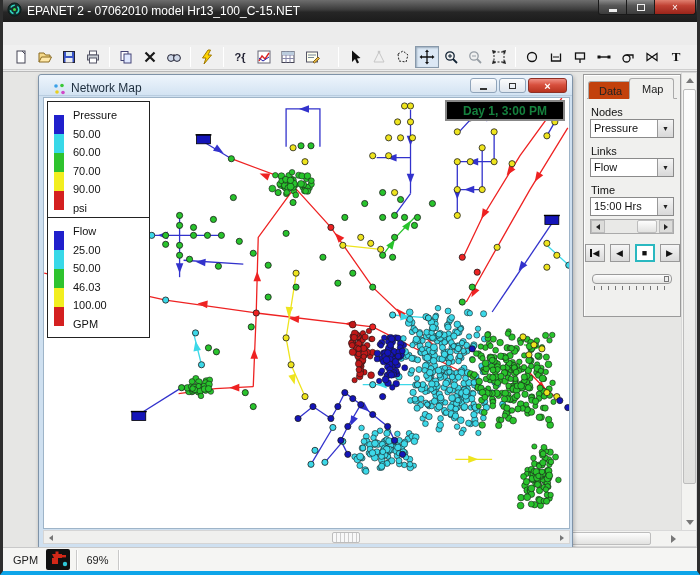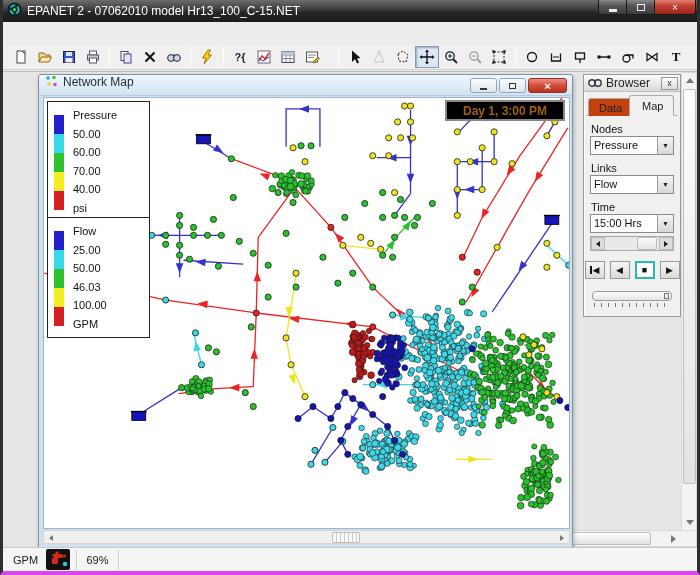--- a/index.html
+++ b/index.html
@@ -1,18 +1,18 @@
 <!DOCTYPE html>
 <html><head>
 <meta charset="utf-8">
 <style>
   html,body{margin:0;padding:0;background:#555;}
   *{box-sizing:border-box;font-family:"Liberation Sans","DejaVu Sans",sans-serif;}
   #win{position:relative;width:700px;height:575px;background:#ececec;overflow:hidden;
-       border-left:3px solid #2e2e2e;border-right:3px solid #2e2e2e;border-bottom:4px solid #d946ef;}
+       border-left:3px solid #2e2e2e;border-right:3px solid #2e2e2e;border-bottom:4px solid #0ea5e9;}
   
   #titlebar{position:absolute;left:-3px;top:0;width:700px;height:22px;
     background:linear-gradient(#6d6d6d,#3a3a3a 45%,#262626 55%,#1c1c1c);
     display:flex;align-items:center;color:#fff;font-size:12px;}
   #titlebar .appicon{margin:0 5px 0 7px;}
   .capbtns{position:absolute;right:4px;top:0;display:flex;}
   .capbtn{height:15px;border:1px solid #1a1a1a;border-top:none;
     background:linear-gradient(#8a8a8a,#565656 40%,#3c3c3c);display:flex;align-items:center;justify-content:center;
     color:#fff;font-size:10px;}
   .capbtn.minb{width:29px;border-radius:0 0 0 3px;}
@@ -37,41 +37,41 @@
   
   .sb{position:absolute;background:#f3f3f1;border:1px solid #d9d9d9;}
   .sb-thumb{position:absolute;background:linear-gradient(#fdfdfd,#e2e2e0);border:1px solid #bdbdbd;border-radius:2px;}
   .sb-arrow{position:absolute;display:flex;align-items:center;justify-content:center;}
   .tri{width:0;height:0;}
   
   #mapwin{position:absolute;left:35px;top:2px;width:535px;height:474px;
     background:#cfe0f0;border:1px solid #7f93a8;border-radius:3px 3px 0 0;box-shadow:1px 2px 4px rgba(0,0,0,.25);}
   #maptitle{position:absolute;left:0;top:0;right:0;height:21px;
     background:linear-gradient(#eef5fc,#d3e3f2);border-bottom:1px solid #b9cdE0;border-radius:3px 3px 0 0;
-    display:flex;align-items:flex-start;font-size:12px;color:#1c2c3c;padding-left:6px;}
+    display:flex;align-items:flex-end;font-size:12px;color:#1c2c3c;padding-left:14px;}
   #maptitle .dots{display:inline-block;width:13px;height:12px;margin-right:5px;position:relative;}
   .mapbtns{position:absolute;right:5px;top:3px;display:flex;gap:2px;}
   .mapbtn{height:15px;border:1px solid #90a4ba;border-radius:3px;
     background:linear-gradient(#fcfcfc,#dfe6ee);display:flex;align-items:center;justify-content:center;color:#333;}
   .mapbtn.w26{width:27px;}
   .mapbtn.closew{width:39px;background:linear-gradient(#f09084,#d8503e 45%,#b8331f);border-color:#8e3026;color:#fff;font-size:11px;font-weight:bold;}
   .mglyph-min{width:7px;height:2px;background:#333;margin-top:7px;}
   .mglyph-max{width:7px;height:6px;border:1px solid #333;}
   #mapclient{position:absolute;left:4px;top:22px;width:527px;height:432px;background:#fff;border:1px solid #9eb4c8;}
   #netmap{position:absolute;left:0;top:0;}
   
   .legend{position:absolute;background:#fff;border:1px solid #222;width:103px;padding:4px 0 4px 6px;z-index:5;}
   .legend-inner{display:flex;}
   .legend-bar{width:10px;display:flex;flex-direction:column;margin-top:9px;}
   .legend-bar span{height:19px;width:10px;}
   .legend-text{margin-left:9px;font-size:11px;color:#111;}
   .legend-text div{height:18.5px;line-height:18.5px;}
   
   #clock{position:absolute;right:4px;top:2px;width:120px;height:21px;background:#000;border:2px solid #888;
-    color:#a16207;font-size:12px;font-weight:bold;display:flex;align-items:center;justify-content:center;}
+    color:#15803d;font-size:12px;font-weight:bold;display:flex;align-items:center;justify-content:center;}
   
   #maphscroll{position:absolute;left:4px;bottom:3px;width:527px;height:14px;background:#f0f0ee;border:1px solid #d5d5d5;}
   
   #browser{position:absolute;left:580px;top:2px;width:98px;height:243px;background:#f0f0ee;
     border:1px solid #9a9a9a;box-shadow:1px 1px 0 #fff inset;font-size:11px;}
   #btitle{height:17px;display:flex;align-items:center;background:linear-gradient(#fbfbfb,#d9d9d7);
     border-bottom:1px solid #c0c0c0;padding:0 2px 0 4px;font-size:12px;color:#222;}
   #btitle .btxt{flex:1;margin-left:4px;}
   #bclose{width:17px;height:13px;border:1px solid #999;background:linear-gradient(#fdfdfd,#dcdcdc);
     display:flex;align-items:center;justify-content:center;font-size:9px;color:#333;}
@@ -1483,21 +1483,21 @@
               <span style="background: rgb(56, 216, 232);"></span>
               <span style="background: rgb(46, 195, 46);"></span>
               <span style="background: rgb(242, 238, 32);"></span>
               <span style="background: rgb(212, 32, 32);"></span>
             </div>
             <div class="legend-text">
               <div>Pressure</div>
               <div>50.00</div>
               <div>60.00</div>
               <div>70.00</div>
-              <div>40.00</div>
+              <div>90.00</div>
               <div>psi</div>
             </div>
           </div>
         </div>
 
         <div class="legend" style="left:3px;top:119px;">
           <div class="legend-inner">
             <div class="legend-bar">
               <span style="background: rgb(32, 32, 204);"></span>
               <span style="background: rgb(56, 216, 232);"></span>
@@ -1524,28 +1524,20 @@
             <span class="tri" style="border-top:3.5px solid transparent;border-bottom:3.5px solid transparent;border-right:4.5px solid #777;"></span>
           </div>
         <div class="sb-thumb" style="left:288px;top:1px;width:28px;height:11px;background:repeating-linear-gradient(90deg,#f8f8f8 0 3px,#ccc 3px 4px);"></div>
         <div class="sb-arrow" style="right:1px;top:1px;width:12px;height:11px;">
             <span class="tri" style="border-top:3.5px solid transparent;border-bottom:3.5px solid transparent;border-left:4.5px solid #777;"></span>
           </div>
       </div>
     </div>
 
     <div id="browser">
-      <div id="btitle">
-        <svg width="14" height="10">
-            <circle cx="4" cy="5" r="3.2" fill="none" stroke="#334" stroke-width="1.4"></circle>
-            <circle cx="10" cy="5" r="3.2" fill="none" stroke="#334" stroke-width="1.4"></circle>
-          </svg>
-        <span class="btxt">Browser</span>
-        <div id="bclose">x</div>
-      </div>
       <div class="tabs">
         <div class="tab" style="left:1px;">Data</div>
         <div class="tab active" style="left:42px;padding-left:12px;">Map</div>
       </div>
       <div class="blabel">Nodes</div>
       <div class="combo">
         <span class="cval">Pressure</span>
         <span class="cbtn">▼</span>
       </div>
       <div class="blabel">Links</div>

